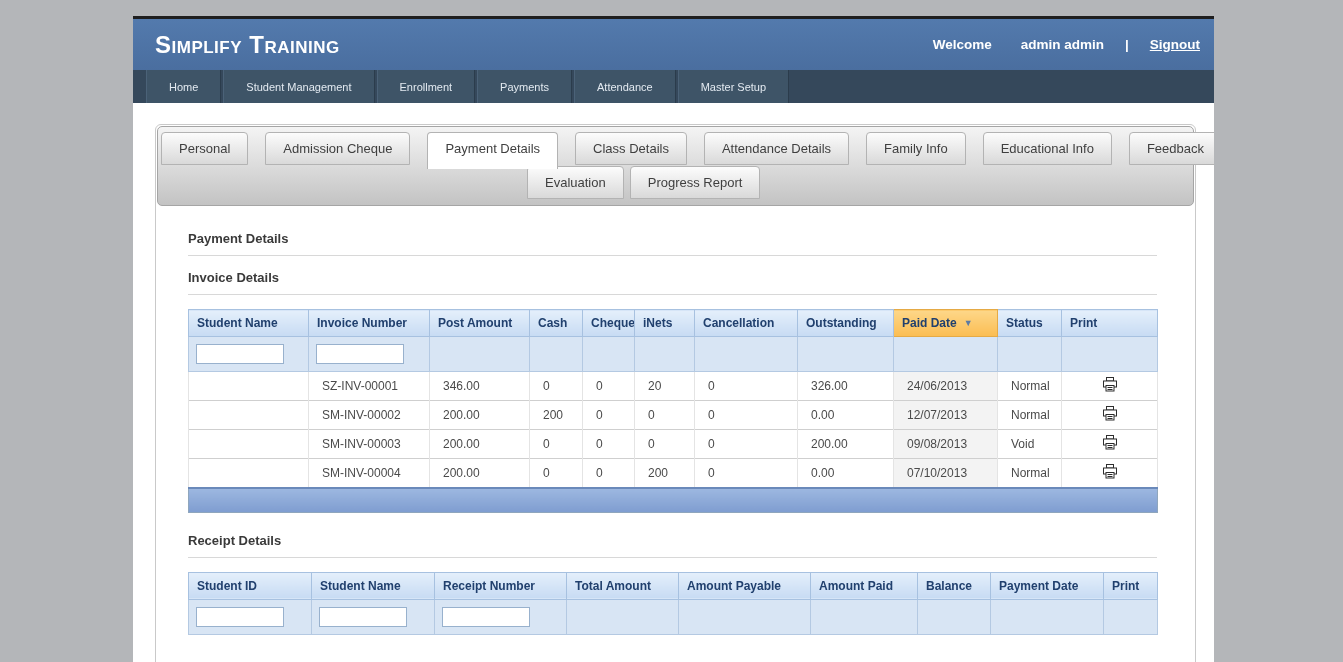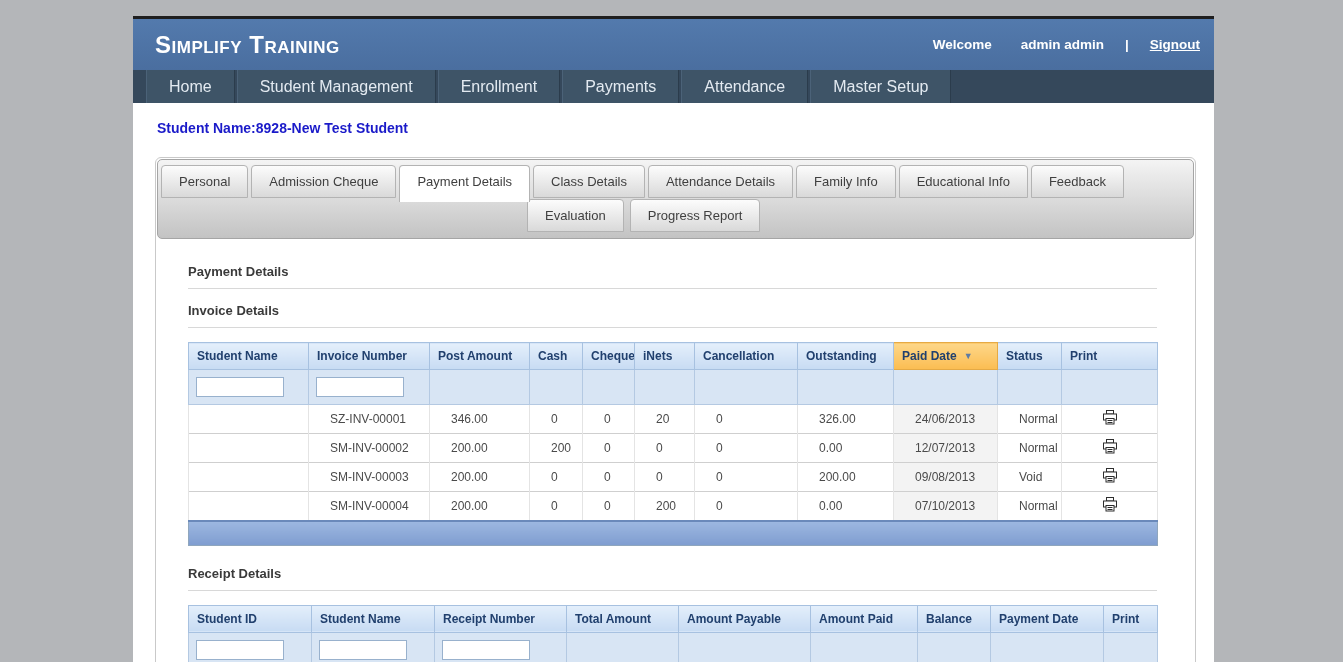--- a/index.html
+++ b/index.html
@@ -53,21 +53,21 @@
     background: #35485b;
     display: flex;
     align-items: stretch;
     padding-left: 13px;
   }
   .nav-item {
     background: #3e5467;
     border-left: 1px solid #4b6278;
     border-right: 1px solid #2b3c4c;
     color: #e3eaf1;
-    font-size: 16px;
+    font-size: 11px;
     display: flex;
     align-items: center;
     padding: 0 22px;
     margin-right: 2px;
     cursor: pointer;
     white-space: nowrap;
   }
   
   .student-heading {
     margin: 17px 0 0 24px;
@@ -84,21 +84,21 @@
     border-radius: 6px 6px 0 0;
     background: #ffffff;
   }
   .tabstrip {
     margin: 1px;
     border: 1px solid #a5a5a5;
     border-radius: 5px;
     background: linear-gradient(#f4f4f4, #c3c3c3);
     padding-bottom: 6px;
   }
-  .tabs-row1 { display: flex; gap: 3px; padding: 5px 3px 0 3px; align-items: flex-start; }
+  .tabs-row1 { display: flex; gap: 17px; padding: 5px 3px 0 3px; align-items: flex-start; }
   .tabs-row2 { display: flex; gap: 6px; padding: 1px 3px 0 369px; }
   .tab {
     background: linear-gradient(#fcfcfc, #d9d9d9);
     border: 1px solid #b3b3b3;
     border-radius: 4px 4px 0 0;
     padding: 8px 17px;
     font-size: 13px;
     color: #3f3f3f;
     cursor: pointer;
     white-space: nowrap;
@@ -152,21 +152,21 @@
     border: 1px solid #98b1cd;
     background: #ffffff;
     font-size: 12px;
     padding: 0 3px;
   }
   tr.data-row td {
     background: #ffffff;
     border-right: 1px solid #e4e4e4;
     border-left: 1px solid #e4e4e4;
     border-top: 1px solid #cfcfcf;
-    padding: 7px 21px;
+    padding: 7px 13px;
     height: 29px;
     white-space: nowrap;
     overflow: hidden;
   }
   tr.data-row td.sorted { background: #f3f3f3; }
   tr.data-row td.print-cell { text-align: center; padding: 4px 0; }
   tr.pager-row td {
     height: 24px;
     background: linear-gradient(#9cb7e0, #7f9dd0);
     border-top: 2px solid #6a89ba;
@@ -192,21 +192,20 @@
 
   <div class="navbar">
     <div class="nav-item">Home</div>
     <div class="nav-item">Student Management</div>
     <div class="nav-item">Enrollment</div>
     <div class="nav-item">Payments</div>
     <div class="nav-item">Attendance</div>
     <div class="nav-item">Master Setup</div>
   </div>
 
-  <div class="student-heading">Student Name:8928-New Test Student</div>
 
   <div class="panel">
     <div class="tabstrip">
       <div class="tabs-row1">
         <div class="tab">Personal</div>
         <div class="tab">Admission Cheque</div>
         <div class="tab active">Payment Details</div>
         <div class="tab">Class Details</div>
         <div class="tab">Attendance Details</div>
         <div class="tab">Family Info</div>

